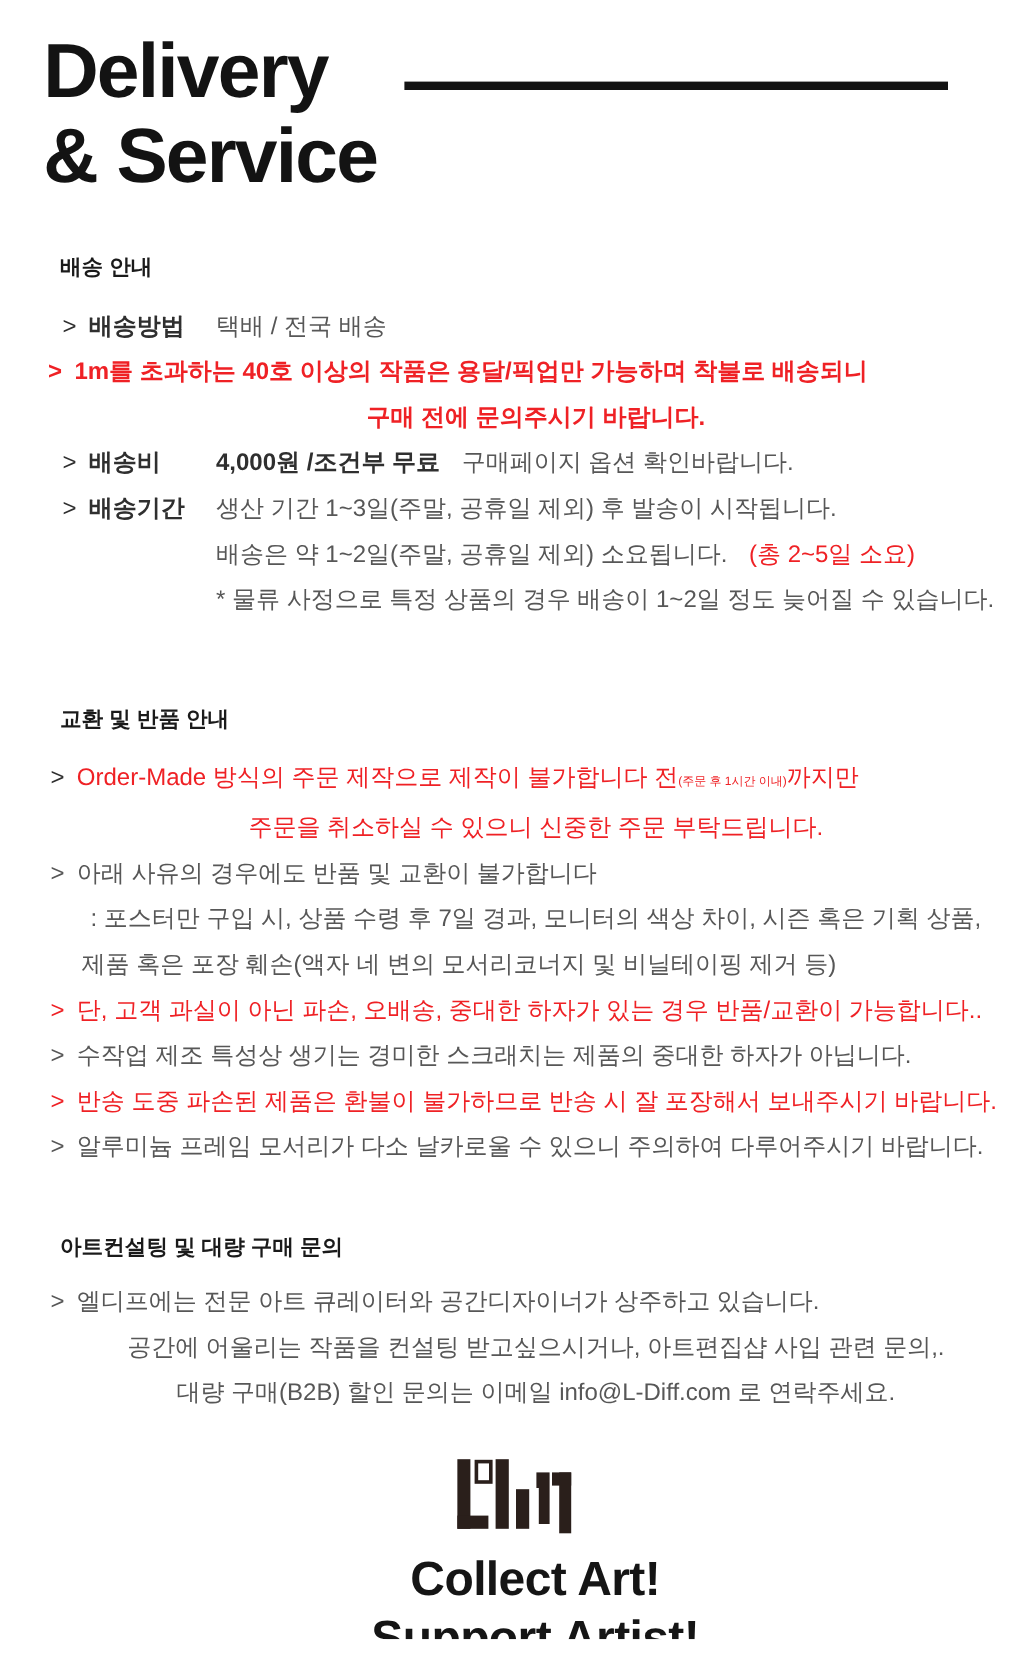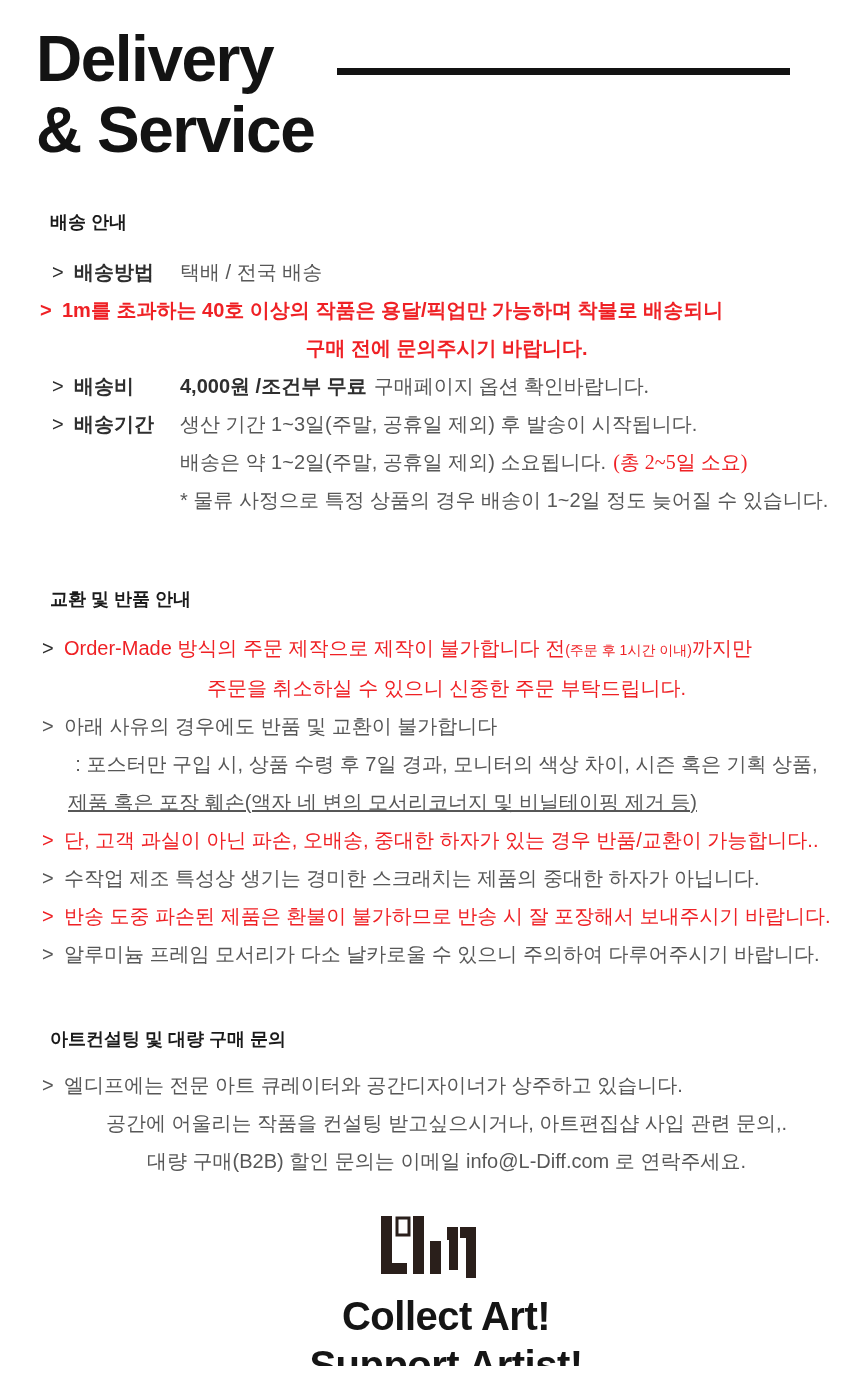--- a/index.html
+++ b/index.html
@@ -32,32 +32,32 @@
   }
   .rows { font-size:20px; line-height:38px; color:#575757; }
   .sec-shipping .rows   { margin-top:14px; }
   .sec-returns .rows    { margin-top:13px; }
   .sec-consulting .rows { margin-top:10px; }
 
   .row { white-space:nowrap; }
   .pl2  { padding-left:2px; }
   .pl12 { padding-left:12px; }
   .pl23 { padding-left:23px;text-align:center; }
-  .pl28 { padding-left:28px;text-decoration:underline; }
+  .pl28 { padding-left:28px; }
   .pl140{ padding-left:140px; }
 
   .marker { display:inline-block; width:22px; }
   .label  { display:inline-block; width:106px; font-weight:700; color:#2f2f2f; }
 
   .dark   { color:#2f2f2f; }
   .gray   { color:#575757; }
   .red    { color:#ef2125; }
   .bold   { font-weight:700; }
-  .small  { font-size:14px; }
-  .gap-left { margin-left:7px;font-family:Liberation Serif, serif; }
+  .small  { font-size:10px; }
+  .gap-left { margin-left:18px; }
 
   
   .logo-wrap {
     position:absolute; top:1214px; left:0; width:100%;
     text-align:center;
   }
   .logo-wrap svg { display:inline-block; }
   .slogans {
     position:absolute; top:1292px; left:16px; width:100%;
     text-align:center; font-size:40px; line-height:49px;

